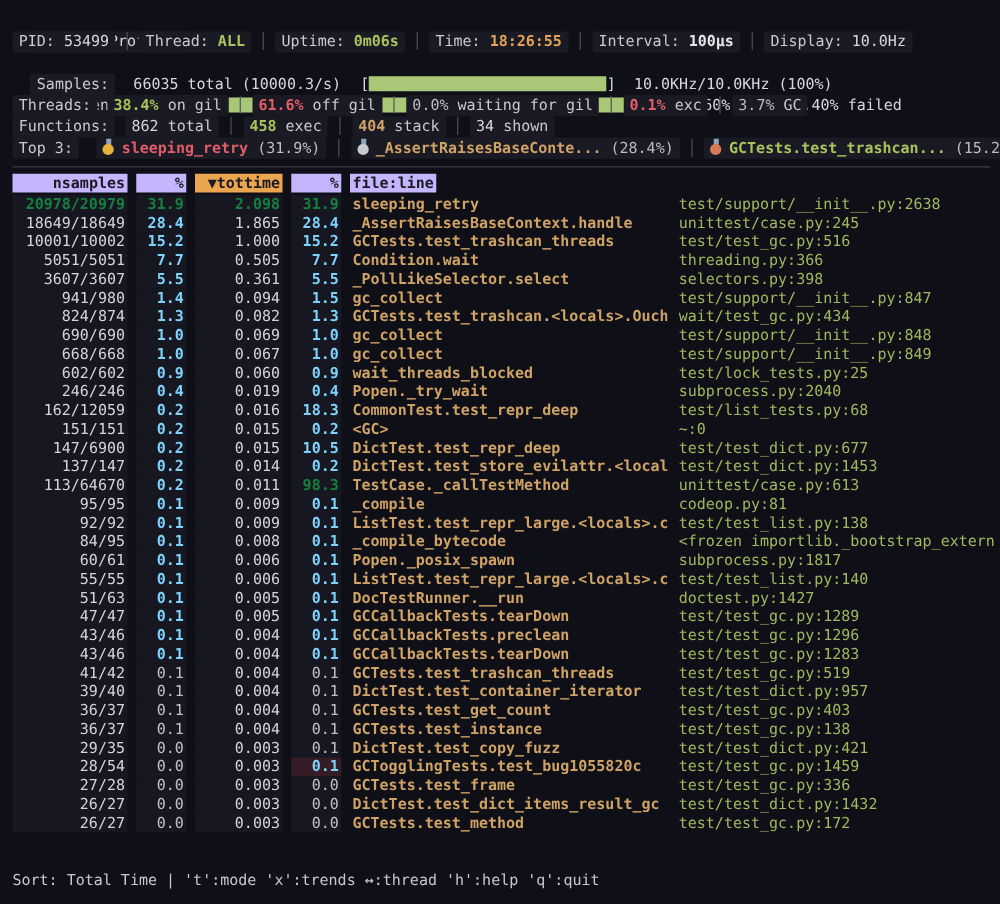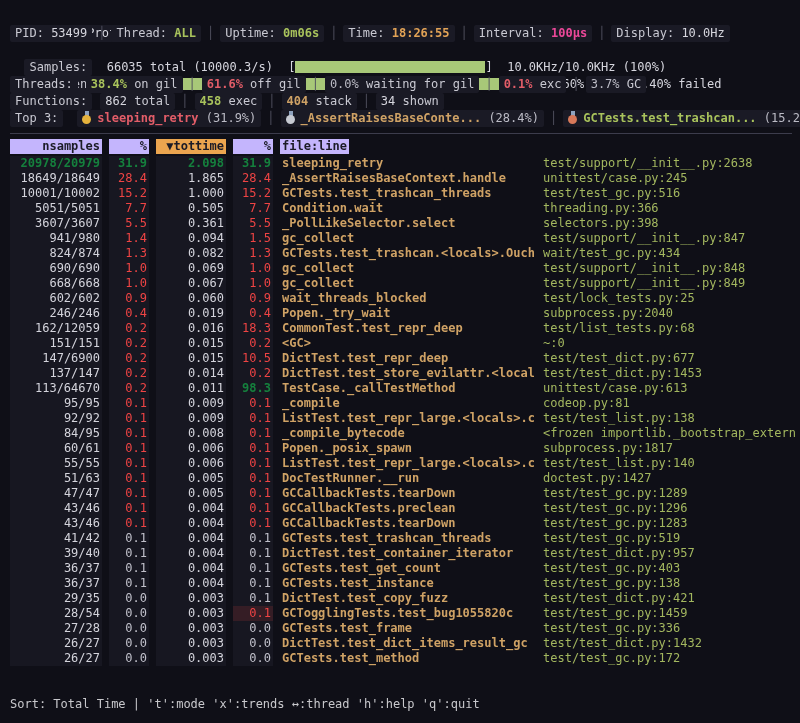--- a/index.html
+++ b/index.html
@@ -6,21 +6,21 @@
   body{font-family:"DejaVu Sans Mono","Liberation Mono",monospace;font-size:12px;color:#d6d6de;
        padding:8px 0 0 10px;box-sizing:border-box;}
   .hline{height:17px;line-height:17px;white-space:pre;}
   .chip{background:#1a1a25;padding:0 5px;border-radius:2px;display:inline-block;}
   .lbl{color:#c9c9d2;}
   .c-white{color:#d6d6de;}
   .c-dim{color:#bcbcc6;}
   .c-green{color:#a9c35c;font-weight:bold;}
   .c-red{color:#e25d68;font-weight:bold;}
   .c-orange{color:#e2a356;font-weight:bold;}
-  .c-purple{color:#ec4899;font-weight:bold;}
+  .c-purple{color:#e5e5e5;font-weight:bold;}
   .c-tan{color:#cfa265;font-weight:bold;}
   .div-bar{color:#50505e;margin:0 6px;}
   .bar{display:inline-block;height:12px;vertical-align:-2px;background:#23232e;font-size:0;}
   .bar i{display:inline-block;height:100%;}
   .fill-green{background:#a8c878;}
   .fill-pink{background:#e08ba0;}
   .samples-val{display:inline-block;width:196px;}
   .medal{display:inline-block;width:10px;height:13px;position:relative;margin-right:5px;vertical-align:-2px;}
   .medal::before{content:'';position:absolute;top:0;left:3px;width:4px;height:6px;background:#8fa3bf;}
   .medal::after{content:'';position:absolute;bottom:0;left:0;width:9px;height:9px;border-radius:50%;}
@@ -31,21 +31,21 @@
   .tbl{display:grid;grid-template-columns:92px 40px 70px 40px 254px 1fr;column-gap:7px;margin-right:4px;}
   .tbl .hcell{background:#c4b5fd;color:#1b1b26;font-weight:bold;height:15px;line-height:15px;padding:0 2px;box-sizing:border-box;}
   .tbl .hcell.sort{background:#eba54f;}
   .tbl .num{text-align:right;}
   .thead{margin-bottom:2px;}
   .hfile{justify-self:start;padding:0 4px;}
   .row{display:contents;}
   .cell{height:15px;line-height:15px;white-space:pre;overflow:hidden;padding:0 2px;box-sizing:border-box;}
   .stripe{background:#171721;}
   .v-g{color:#15803d;font-weight:bold;}
-  .v-r{color:#ef4444;font-weight:normal;}
+  .v-r{color:#7dd3fc;font-weight:bold;}
   .v-w{color:#c0c0ca;}
   .v-def{color:#d4d4dc;}
   .fn{color:#cfa265;font-weight:bold;}
   .fl{color:#a3b75f;}
   .hl-red{background:rgba(226,93,104,0.18);}
   .footer{margin-top:30px;color:#c8c8cc;}
 </style>
 </head>
 <body>
 

